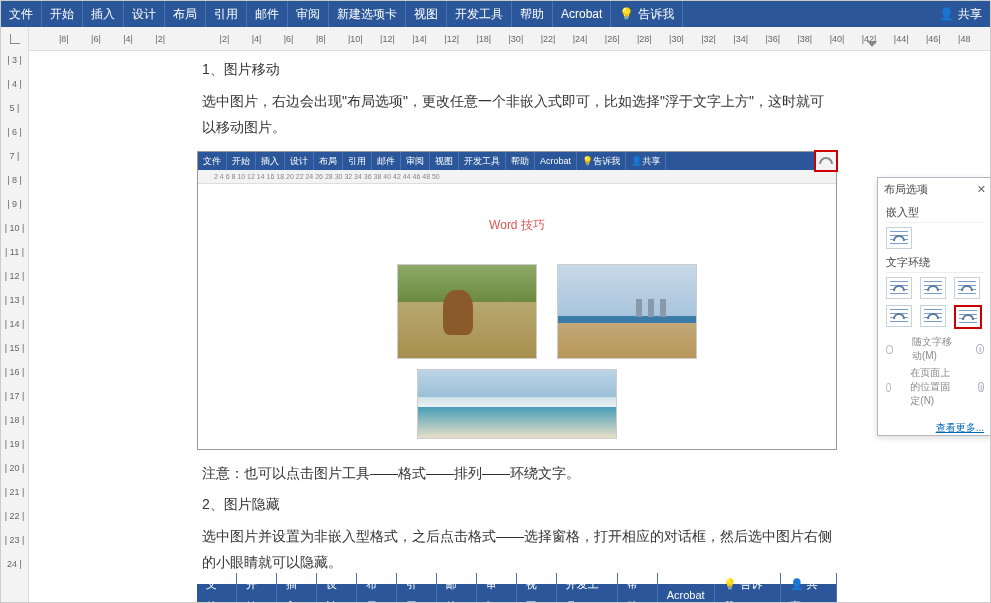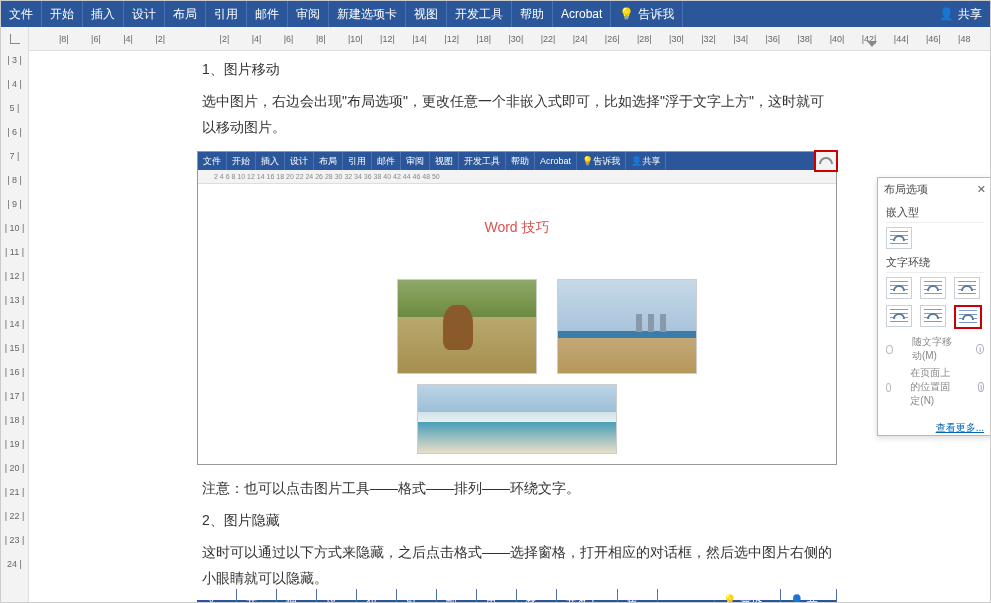--- a/index.html
+++ b/index.html
@@ -29,21 +29,21 @@
 .doc-content { font-size: 14px; line-height: 1.9; color: #333; }
 .doc-content p { margin: 5px; }
 
 
 .inner-shot { margin: 10px 0 10px 0; border: 1px solid #999; width: 640px; position: relative; background: #f9f9f9; }
 .inner-ribbon { background: #2b579a; height: 18px; display: flex; align-items: center; color: #fff; font-size: 9px; }
 .inner-ribbon .itab { padding: 0 5px; border-right: 1px solid #4a72b0; line-height: 18px; }
 .inner-ruler { height: 14px; background: #f3f3f3; border-bottom: 1px solid #ddd; font-size: 7px; color: #888; padding-left: 16px; line-height: 14px; overflow: hidden; white-space: nowrap; }
 .inner-body { min-height: 240px; background: #fff; position: relative; padding: 10px; }
 .inner-vruler { position: absolute; left: 0; top: 32px; bottom: 0; width: 14px; background: #f3f3f3; border-right: 1px solid #ddd; }
-.inner-title { text-align: center; color: #d9534f; font-size: 14px; margin: 20px 0 39px; }
+.inner-title { text-align: center; color: #d9534f; font-size: 12px; margin: 20px 0 27px; }
 .inner-imgs { display: flex; gap: 20px; justify-content: center; margin-left: 60px; }
 
 
 .photo { width: 140px; height: 95px; border: 1px solid #ccc; }
 .antelope { background: linear-gradient(to bottom, #8fa968 0%, #6b8a3e 40%, #b8a86e 40%, #a68f4e 100%); position: relative; }
 .antelope::after { content: ""; position: absolute; left: 45px; top: 25px; width: 30px; height: 45px; background: #8b5a2b; border-radius: 40% 40% 20% 20%; }
 .beach-city { background: linear-gradient(to bottom, #c7d9e8 0%, #a8c4dc 55%, #3b7ca8 55%, #3b7ca8 62%, #c2a878 62%, #b8985a 100%); position: relative; }
 .beach-city::after { content: ""; position: absolute; left: 78px; top: 34px; width: 30px; height: 18px; background: linear-gradient(to right, #8899aa 20%, transparent 20%, transparent 40%, #8899aa 40%, #8899aa 60%, transparent 60%, transparent 80%, #8899aa 80%); }
 
 .beach2 { width: 200px; height: 70px; margin: 10px auto 0; border: 1px solid #ccc; background: linear-gradient(to bottom, #bcd4e6 0%, #9bbfd6 40%, #cfe2e8 40%, #eaf3f5 55%, #4a9fb8 55%, #e8dfc8 100%); }
@@ -203,21 +203,21 @@
           <div class="inner-imgs">
             <div class="photo antelope"></div>
             <div class="photo beach-city"></div>
           </div>
           <div class="beach2"></div>
         </div>
       </div>
 
       <p>注意：也可以点击图片工具——格式——排列——环绕文字。</p>
       <p>2、图片隐藏</p>
-      <p>这时可以通过以下方式来隐藏，之后点击格式——选择窗格，打开相应的对话框，然后选中图片右侧的小眼睛就可以隐藏。</p>
+      <p>选中图片并设置为非嵌入型格式，之后点击格式——选择窗格，打开相应的对话框，然后选中图片右侧的小眼睛就可以隐藏。</p>
 
       <div class="inner-shot2">
         <div class="inner-ribbon2">
           <div class="itab">文件</div>
           <div class="itab">开始</div>
           <div class="itab">插入</div>
           <div class="itab">设计</div>
           <div class="itab">布局</div>
           <div class="itab">引用</div>
           <div class="itab">邮件</div>

